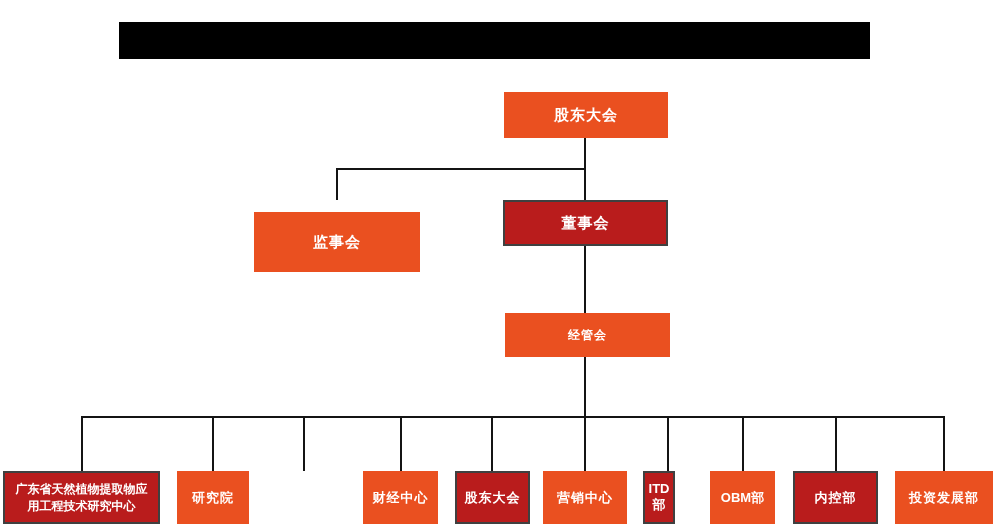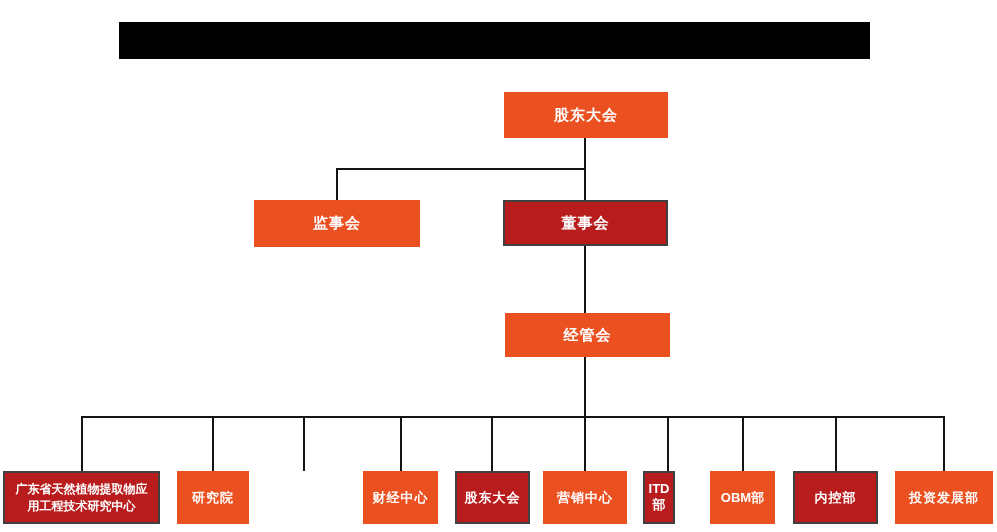--- a/index.html
+++ b/index.html
@@ -35,23 +35,23 @@
     letter-spacing: 1px;
   }
   .node.dark  { background: #EA5020; }
   .node.light { background: #b91c1c; border: 2px solid #404040; }
   .line {
     position: absolute;
     background: #141414;
   }
   
   #n-shareholders { left: 504px; top: 92px;  width: 164px; height: 46px; font-size: 15px; }
-  #n-supervisory  { left: 254px; top: 200px; width: 166px; height: 47px; font-size: 15px; }
+  #n-supervisory  { left: 254px; top: 212px; width: 166px; height: 60px; font-size: 15px; }
   #n-board        { left: 503px; top: 200px; width: 165px; height: 46px; font-size: 15px; }
-  #n-management   { left: 505px; top: 313px; width: 165px; height: 44px; font-size: 15px; }
+  #n-management   { left: 505px; top: 313px; width: 165px; height: 44px; font-size: 12px; }
   
   .dept { top: 471px; height: 53px; font-size: 13px; }
   #d0 { left: 3px;   width: 157px; font-size: 12px; line-height: 17px; padding: 0 10px; letter-spacing: 0; }
   #d1 { left: 177px; width: 72px; }
   #d2 { left: 268px; width: 72px; }
   #d3 { left: 363px; width: 75px; }
   #d4 { left: 455px; width: 75px; }
   #d5 { left: 543px; width: 84px; }
   #d6 { left: 643px; width: 32px; letter-spacing: 0; }
   #d7 { left: 710px; width: 65px; letter-spacing: 0; }

